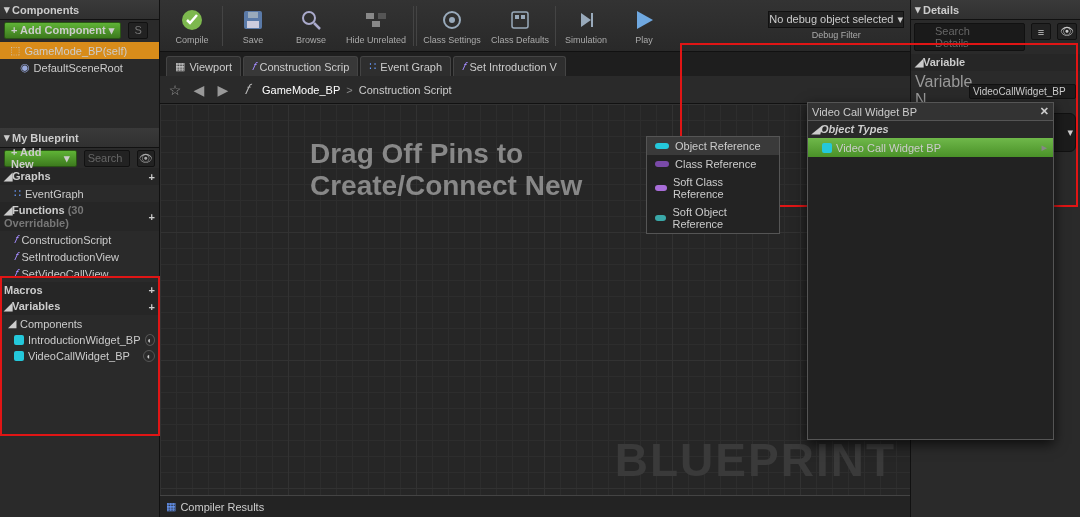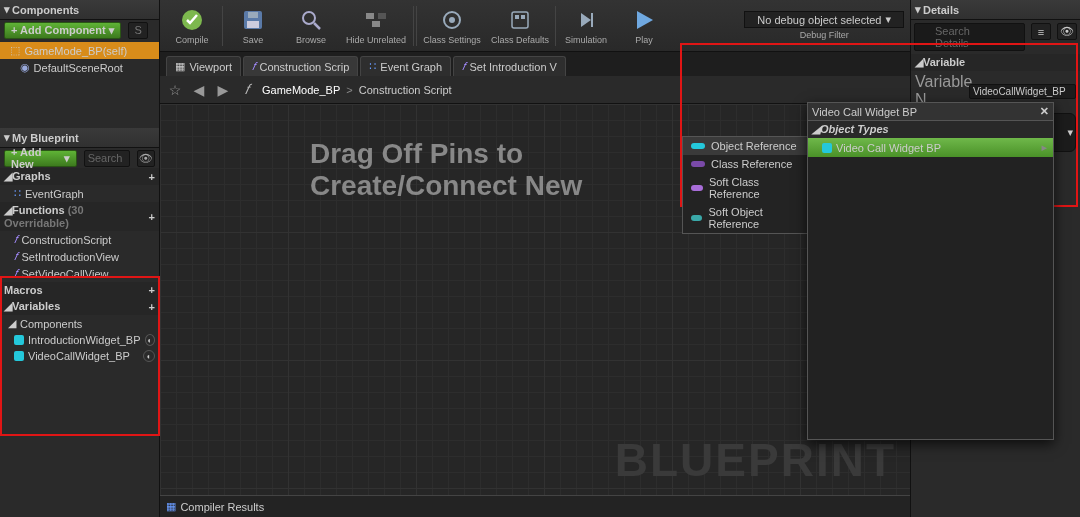--- a/index.html
+++ b/index.html
@@ -18,21 +18,21 @@
   .plus{font-weight:bold;cursor:pointer}
   .bp-item{padding:2px 4px 2px 14px;display:flex;align-items:center;gap:4px;justify-content:space-between}
   .bp-item .lbl{display:flex;align-items:center;gap:4px}
   .eye{width:12px;height:12px;border:1px solid #555;border-radius:50%;display:flex;align-items:center;justify-content:center;font-size:8px}
   .centercol{flex:1;display:flex;flex-direction:column;background:#222;position:relative}
   .toolbar{background:linear-gradient(#333,#292929);border-bottom:1px solid #111;height:52px;display:flex;align-items:center;padding:0 4px;gap:2px}
   .tbtn{display:flex;flex-direction:column;align-items:center;justify-content:center;width:56px;height:48px;cursor:pointer;border-radius:2px}
   .tbtn .ticon{width:26px;height:26px;display:flex;align-items:center;justify-content:center;font-size:18px}
   .tbtn .tlbl{font-size:9px;color:#aaa;margin-top:2px}
   .debugsel{margin-left:auto;display:flex;flex-direction:column;align-items:center;padding:2px}
-  .debugsel .sel{background:#222;border:1px solid #111;padding:1px 12px;display:flex;align-items:center}
+  .debugsel .sel{background:#222;border:1px solid #111;padding:1px 0;display:flex;}
   .tabbar{display:flex;background:#1e1e1e;height:24px;align-items:flex-end;padding-left:6px;gap:2px}
   .tab{background:#2e2e2e;border:1px solid #444;border-bottom:none;border-radius:3px 3px 0 0;padding:3px 8px;display:flex;align-items:center;gap:4px;font-size:10px;cursor:pointer}
   .tab.active{background:#383838}
   .breadcrumb{background:#2a2a2a;height:28px;display:flex;align-items:center;gap:6px;padding:0 6px;font-size:14px;color:#ddd;border-bottom:1px solid #111}
   .bc-icon{width:18px;height:18px;display:flex;align-items:center;justify-content:center;font-size:14px;color:#999}
   .graph{flex:1;position:relative;background:#262626;background-image:
     linear-gradient(#2d2d2d 1px,transparent 1px),
     linear-gradient(90deg,#2d2d2d 1px,transparent 1px);
     background-size:16px 16px;overflow:hidden}
   .graph-large-grid{position:absolute;inset:0;background-image:
@@ -336,21 +336,21 @@
         <span>Video Call Wi</span>
         <span style="margin-left:auto">▾</span>
       </div>
     </div>
   </div>
 </div>
 
 <div class="redbox" style="left:0;top:276px;width:160px;height:160px"></div>
 <div class="redbox" style="left:680px;top:43px;width:398px;height:164px"></div>
 
-<div class="submenu" style="left:682px;top:136px;width:134px">
+<div class="submenu" style="left:646px;top:136px;width:134px">
   <div class="sub-item sel">
     <span class="pill" style="background:#24c8db"></span>
     <span>Object Reference</span>
   </div>
   <div class="sub-item">
     <span class="pill" style="background:#7a4aa8"></span>
     <span>Class Reference</span>
   </div>
   <div class="sub-item">
     <span class="pill" style="background:#a86dd8"></span>

